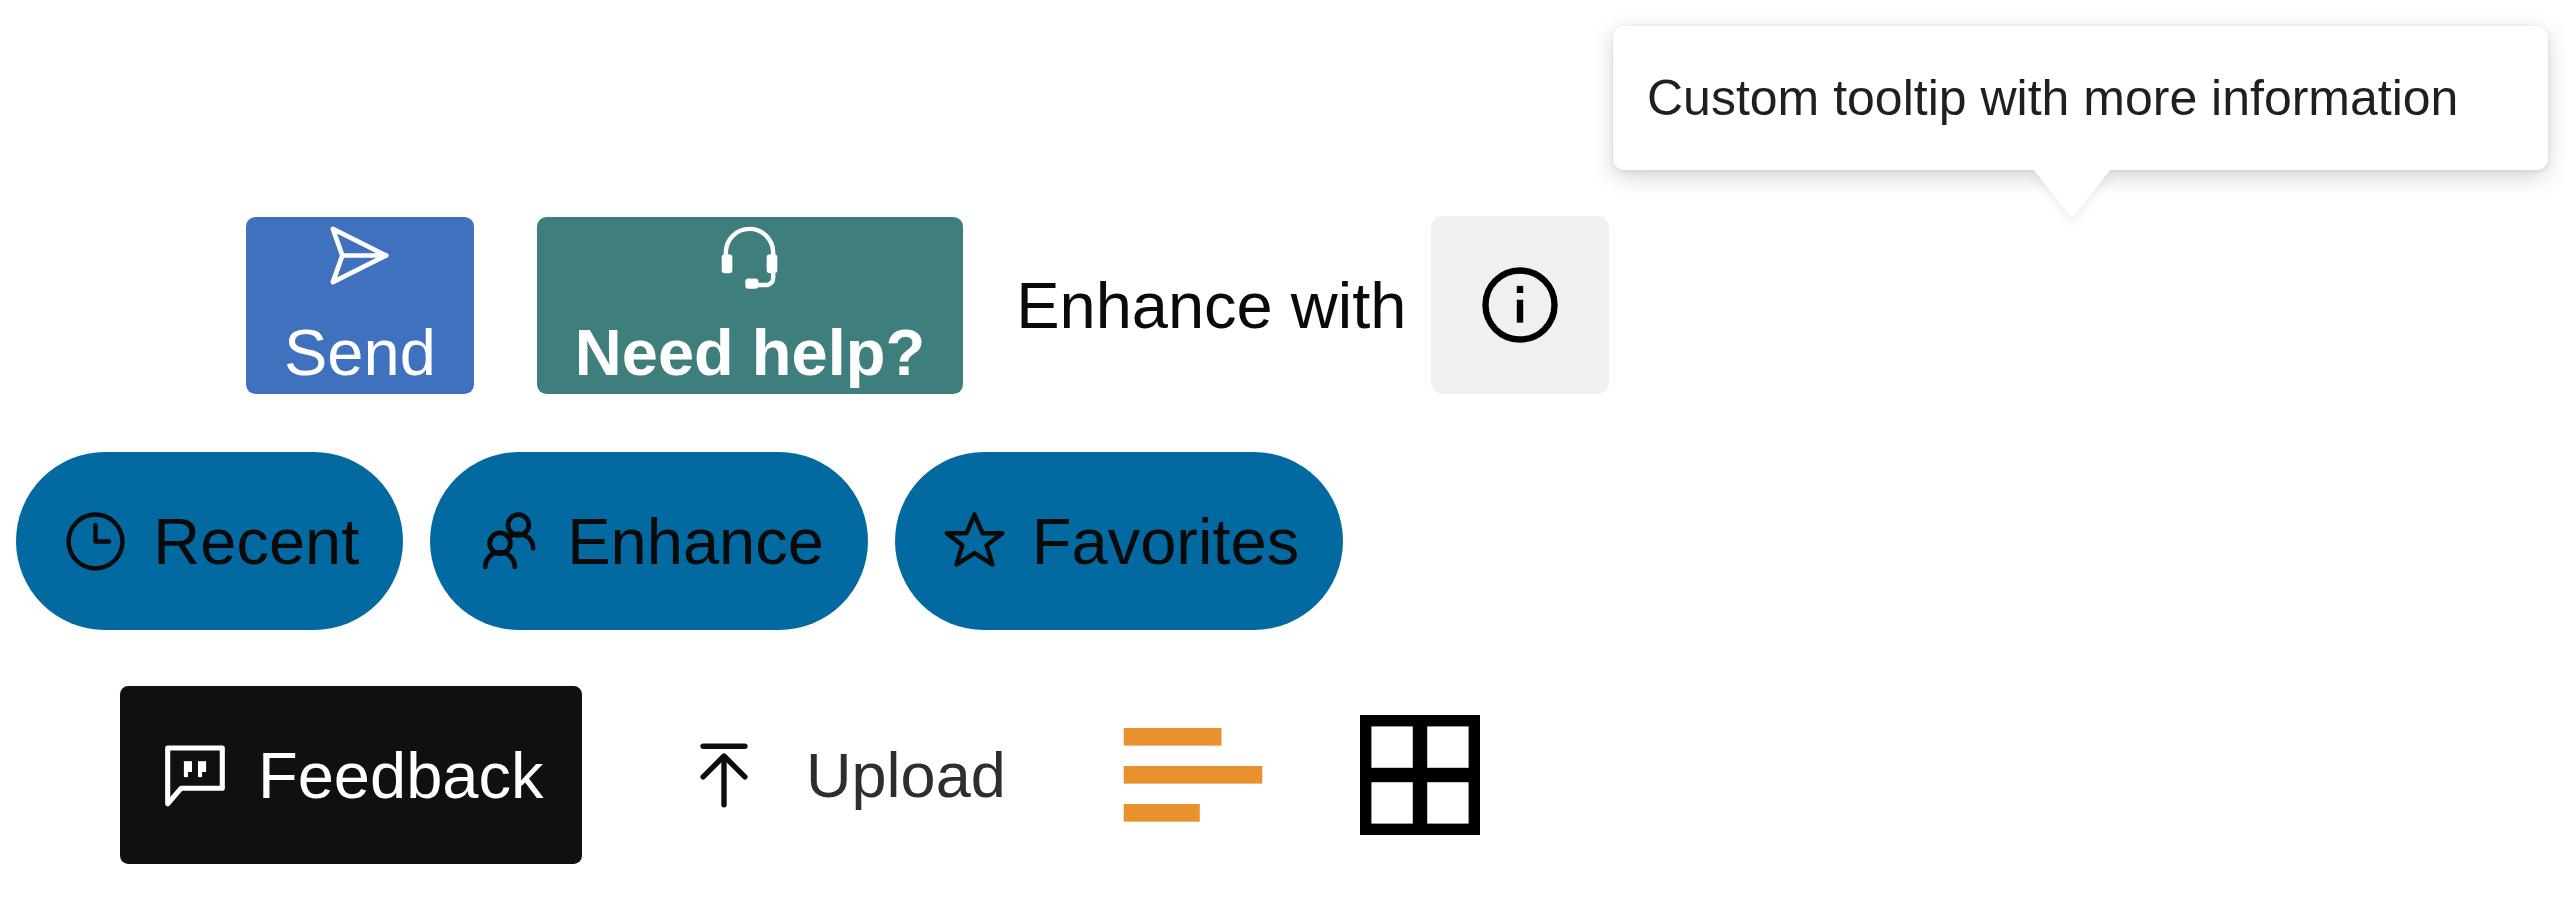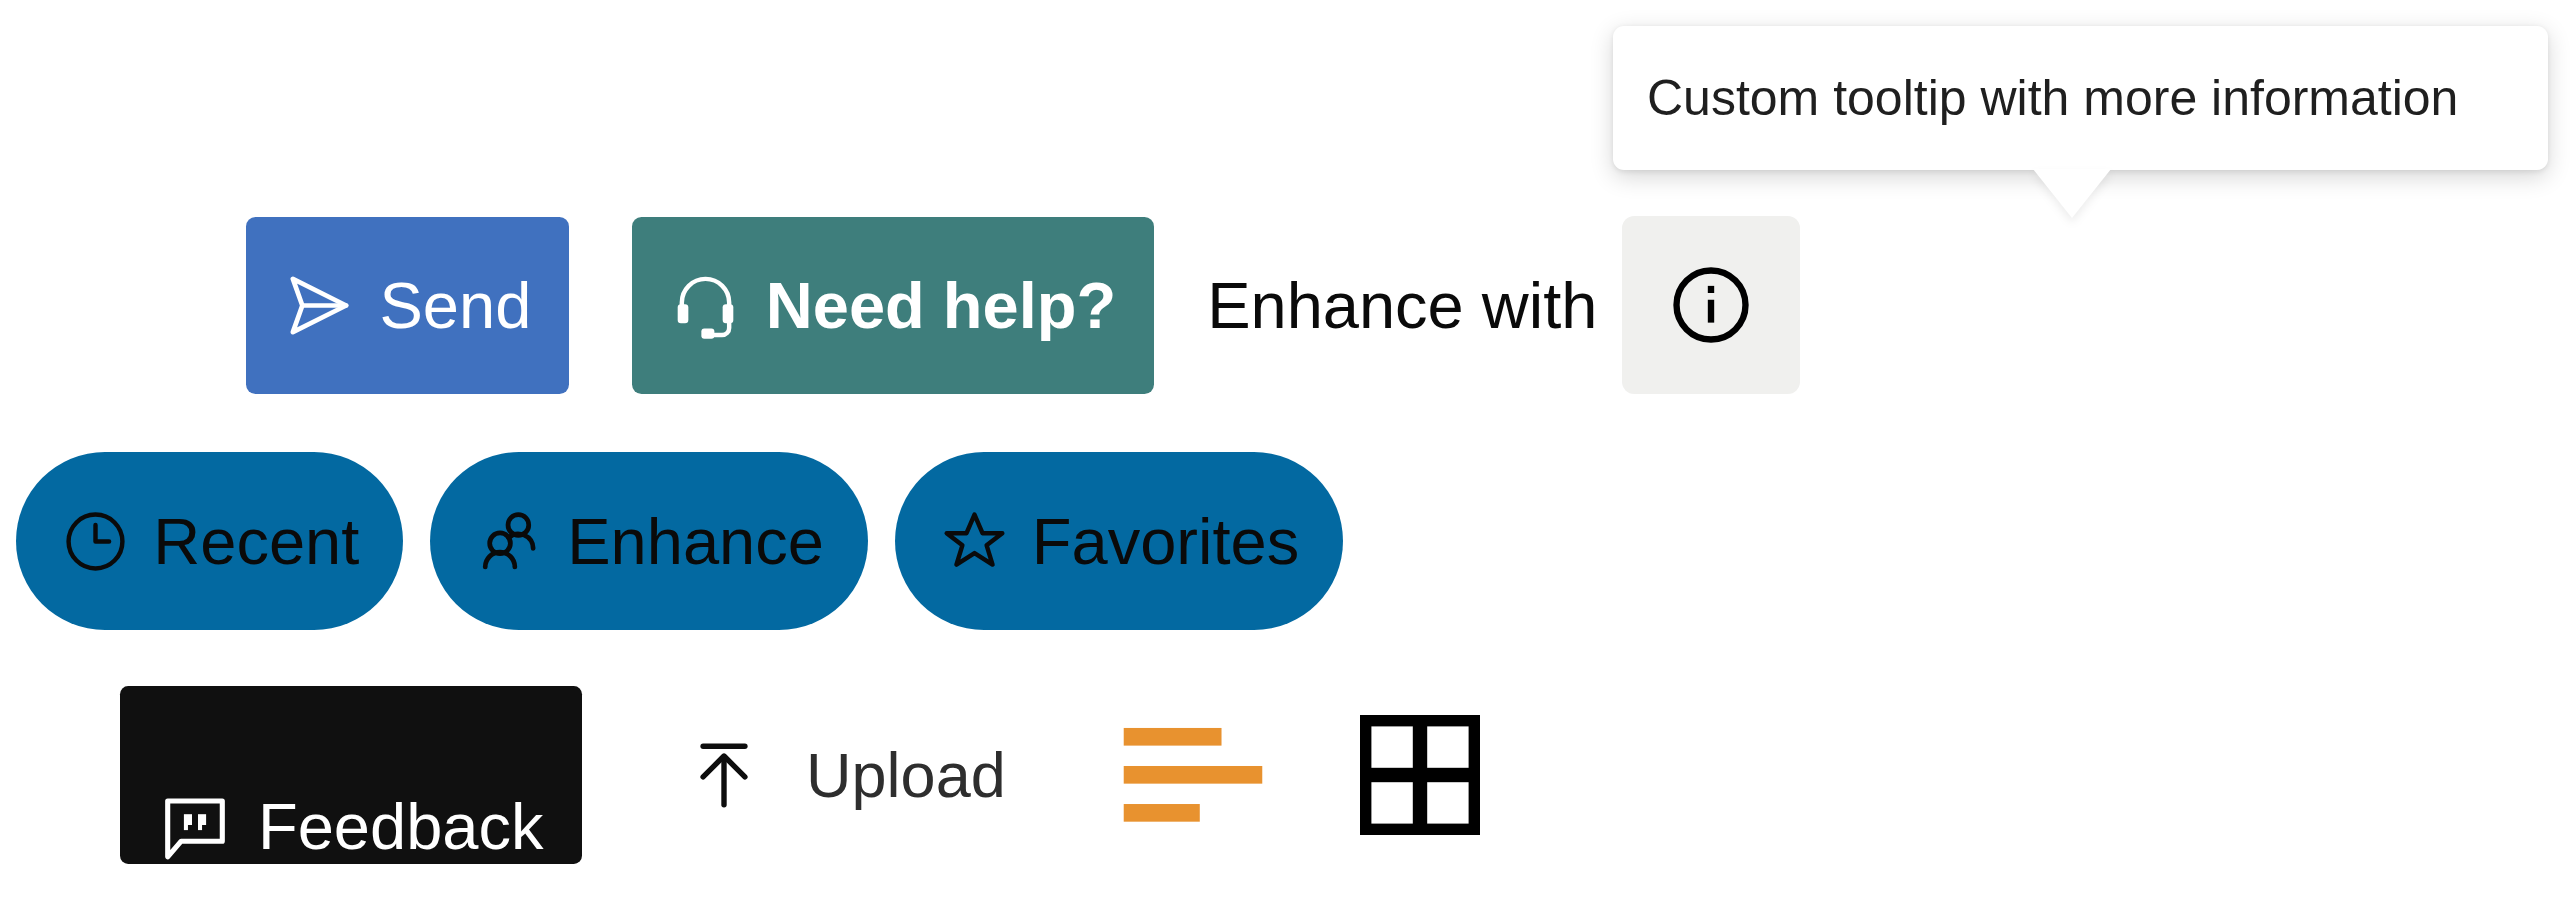--- a/index.html
+++ b/index.html
@@ -17,20 +17,21 @@
     position:absolute; left:246px; top:216px;
     display:flex; align-items:center; gap:0;
   }
   .btn{
     display:inline-flex; align-items:center; justify-content:center;
     gap:24.5px;
     border:none; outline:none; cursor:pointer;
     border-radius:9.5px;
     font-family:"Liberation Sans", sans-serif;
     white-space:nowrap;
+    flex-direction:column;
   }
   #send-button{
     height:177px; padding:0 38px;
     background:#4071bf; color:#ffffff;
     font-size:65px;
   }
   #need-help-button{
     height:177px; padding:0 38px;
     background:#3e7e7c; color:#ffffff;
     font-size:65px;
@@ -98,21 +99,21 @@
     background:#0369a1; color:#0a0a0a;
   }
   .pill.selected{ background:#5c5c5c; color:#ffffff; }
 
   
   #row-utility{
     position:absolute; left:120px; top:686px;
     display:flex; align-items:center;
   }
   #feedback-button{
-    display:inline-flex;align-items:flex-end;justify-content:center;
+    display:inline-flex;align-items:center;justify-content:center;
     gap:27px;
     height:178px;padding:0 39px;
     background:#101010;color:#ffffff;
     border:none;border-radius:8.2px;cursor:pointer;
     font-size:65px;white-space:nowrap;
     font-family:"Liberation Sans", sans-serif;
   }
   #upload-button{
     display:inline-flex;align-items:center;justify-content:center;
     gap:44px;

